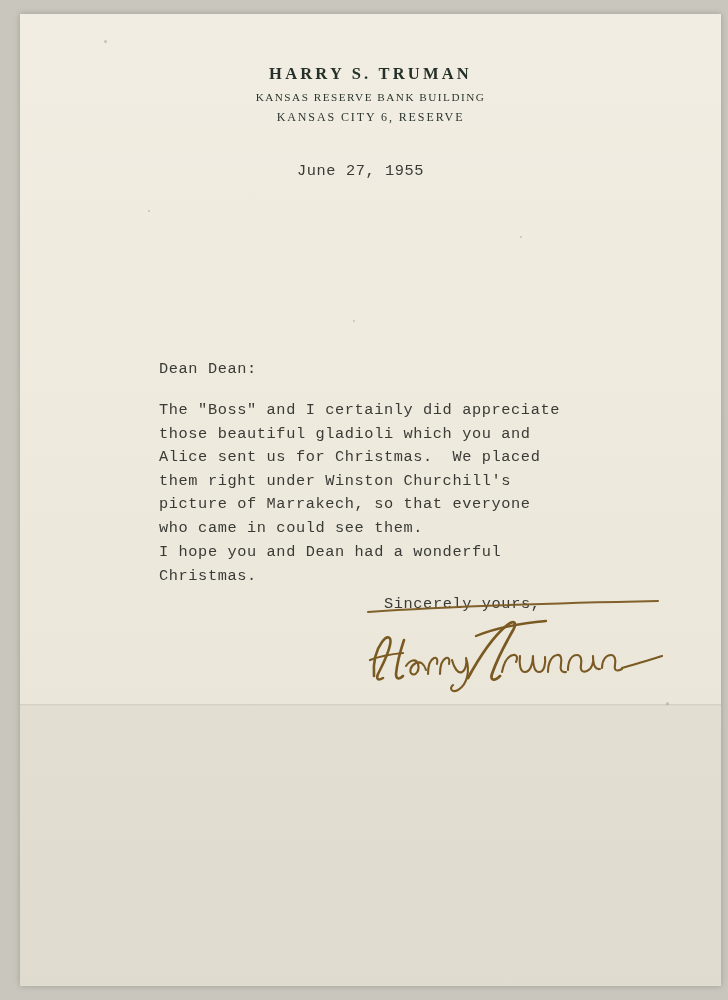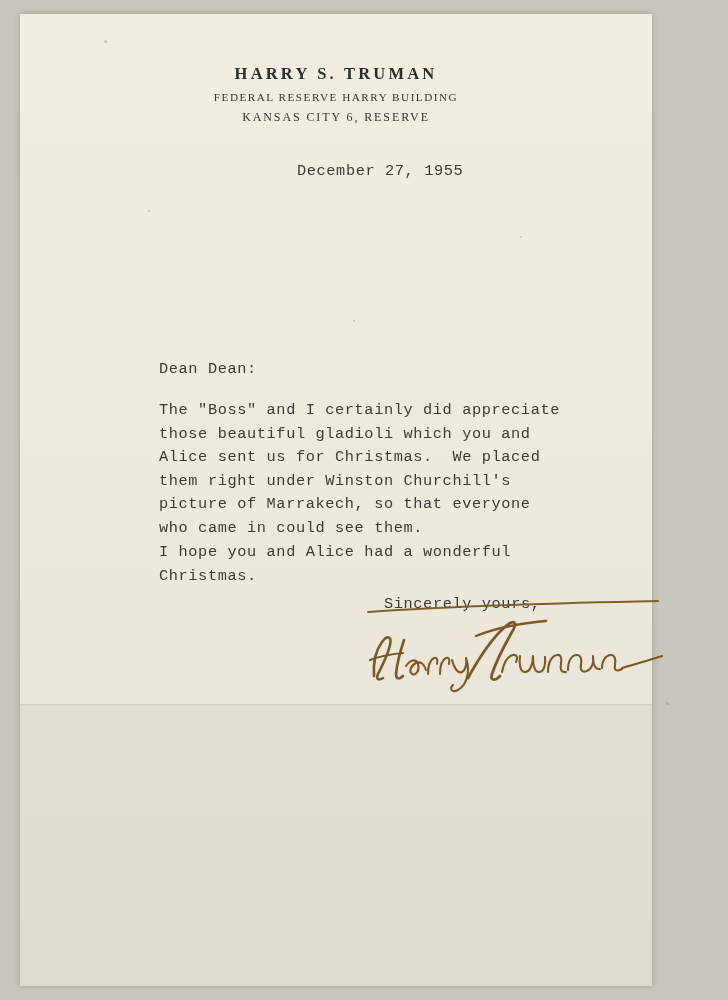--- a/index.html
+++ b/index.html
@@ -19,21 +19,21 @@
     width: 728px;
     height: 1000px;
     background: #c9c7bd;
   }
 
   
   #sheet {
     position: absolute;
     left: 20px;
     top: 14px;
-    width: 632px;
+    width: 701px;
     height: 972px;
     background: #eeeade;
     background-image:
       linear-gradient(180deg, #f1ede2 0%, #eeeade 40%, #eae6da 72%, #e7e3d6 100%);
     box-shadow: 0 0 6px rgba(0,0,0,0.22);
   }
 
   
   #fold-band {
     position: absolute;
@@ -155,36 +155,36 @@
     <div id="lower-tone"></div>
 
     <div class="speck" style="left:84px;top:26px;width:3px;height:3px;"></div>
     <div class="speck" style="left:128px;top:196px;width:2px;height:2px;"></div>
     <div class="speck" style="left:500px;top:222px;width:2px;height:2px;"></div>
     <div class="speck" style="left:333px;top:306px;width:2px;height:2px;"></div>
     <div class="speck" style="left:646px;top:688px;width:3px;height:3px;"></div>
 
     <div id="letterhead">
       <div id="lh-name">HARRY S. TRUMAN</div>
-      <div id="lh-line2">FEDERAL RESERVE HARRY BUILDING</div>
+      <div id="lh-line2">KANSAS RESERVE BANK BUILDING</div>
       <div id="lh-line3">KANSAS CITY 6, RESERVE</div>
     </div>
 
-    <div id="date" class="typed">December 27, 1955</div>
+    <div id="date" class="typed">June 27, 1955</div>
 
     <div id="salutation" class="typed">Dean Dean:</div>
 
     <div id="para1" class="typed">The "Boss" and I certainly did appreciate
 those beautiful gladioli which you and
 Alice sent us for Christmas.  We placed
 them right under Winston Churchill's
 picture of Marrakech, so that everyone
 who came in could see them.</div>
 
-    <div id="para2" class="typed">I hope you and Alice had a wonderful
+    <div id="para2" class="typed">I hope you and Dean had a wonderful
 Christmas.</div>
 
     <div id="closing" class="typed">Sincerely yours,</div>
 
     <svg id="signature" viewBox="0 0 330 110" xmlns="http://www.w3.org/2000/svg">
       <g fill="none" stroke="#7a5a22" stroke-linecap="round" stroke-linejoin="round">
 
         <path d="M28 22 C110 16, 220 13, 318 11" stroke-width="2.1" opacity="0.95"></path>
 
         <path d="M34 86 C33 72, 36 60, 42 52 C47 45, 52 46, 50 55 C48 65, 42 76, 38 84 C36 89, 38 91, 43 88" stroke-width="2.6"></path>

